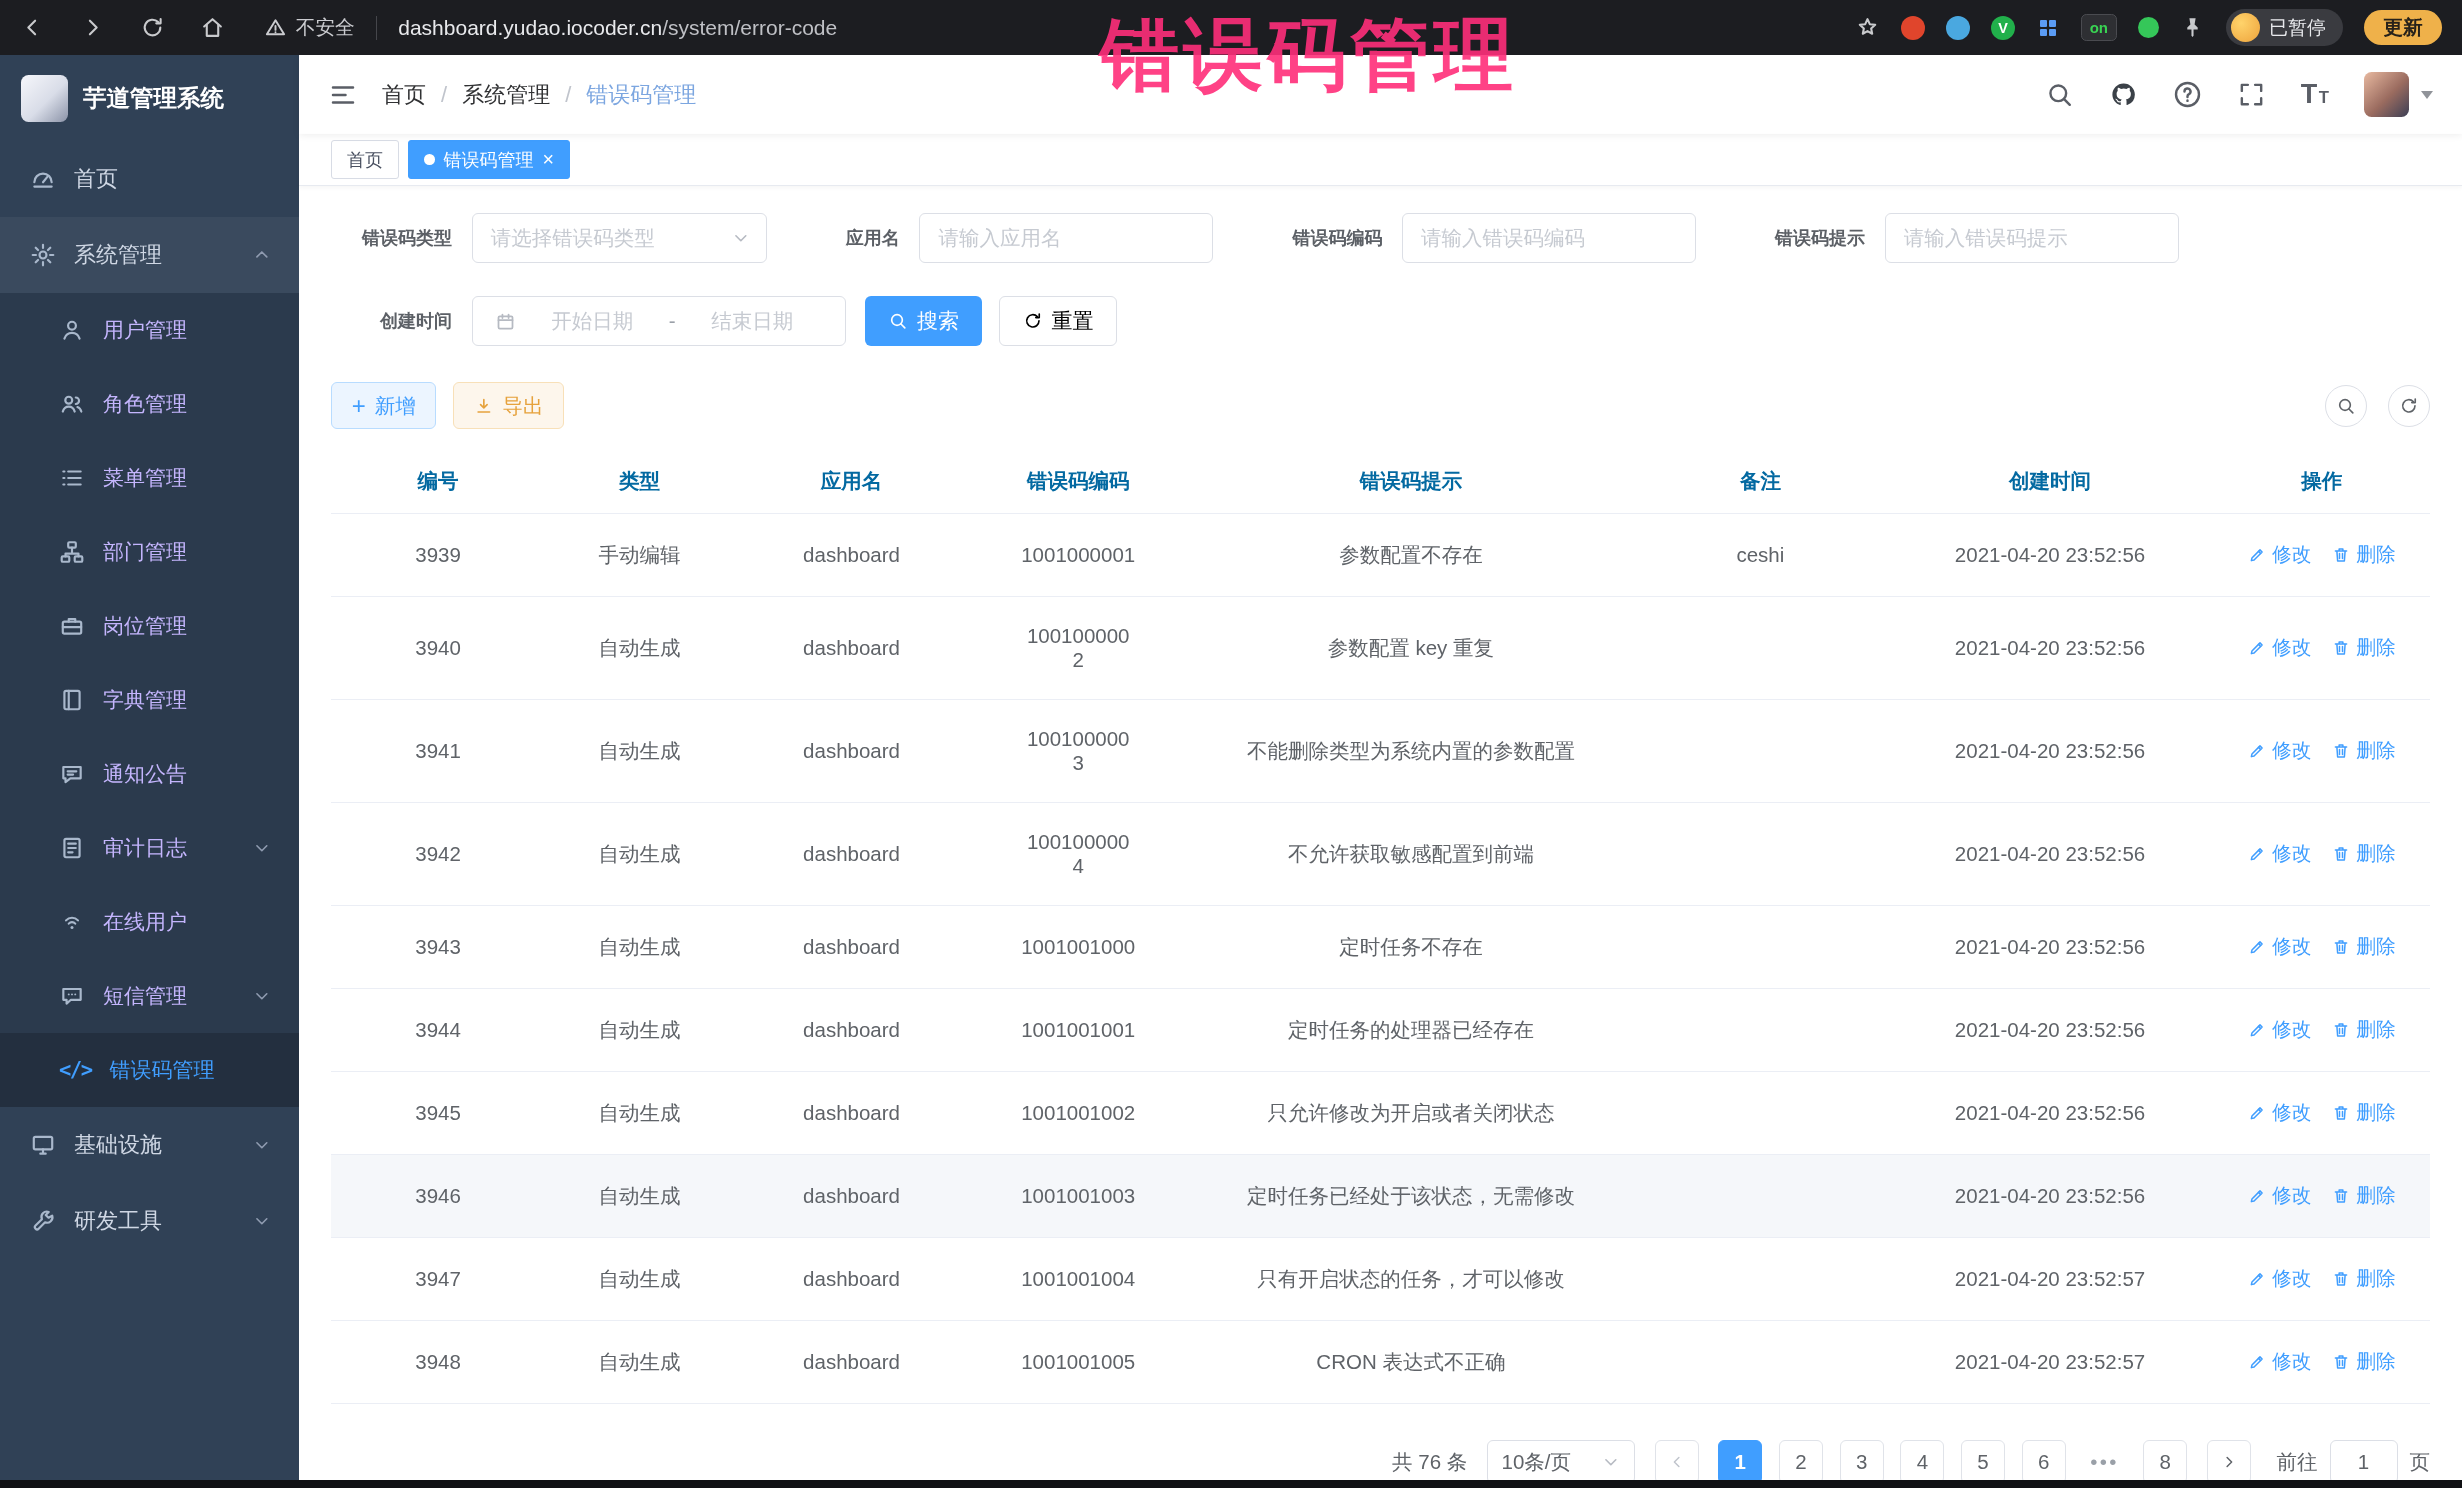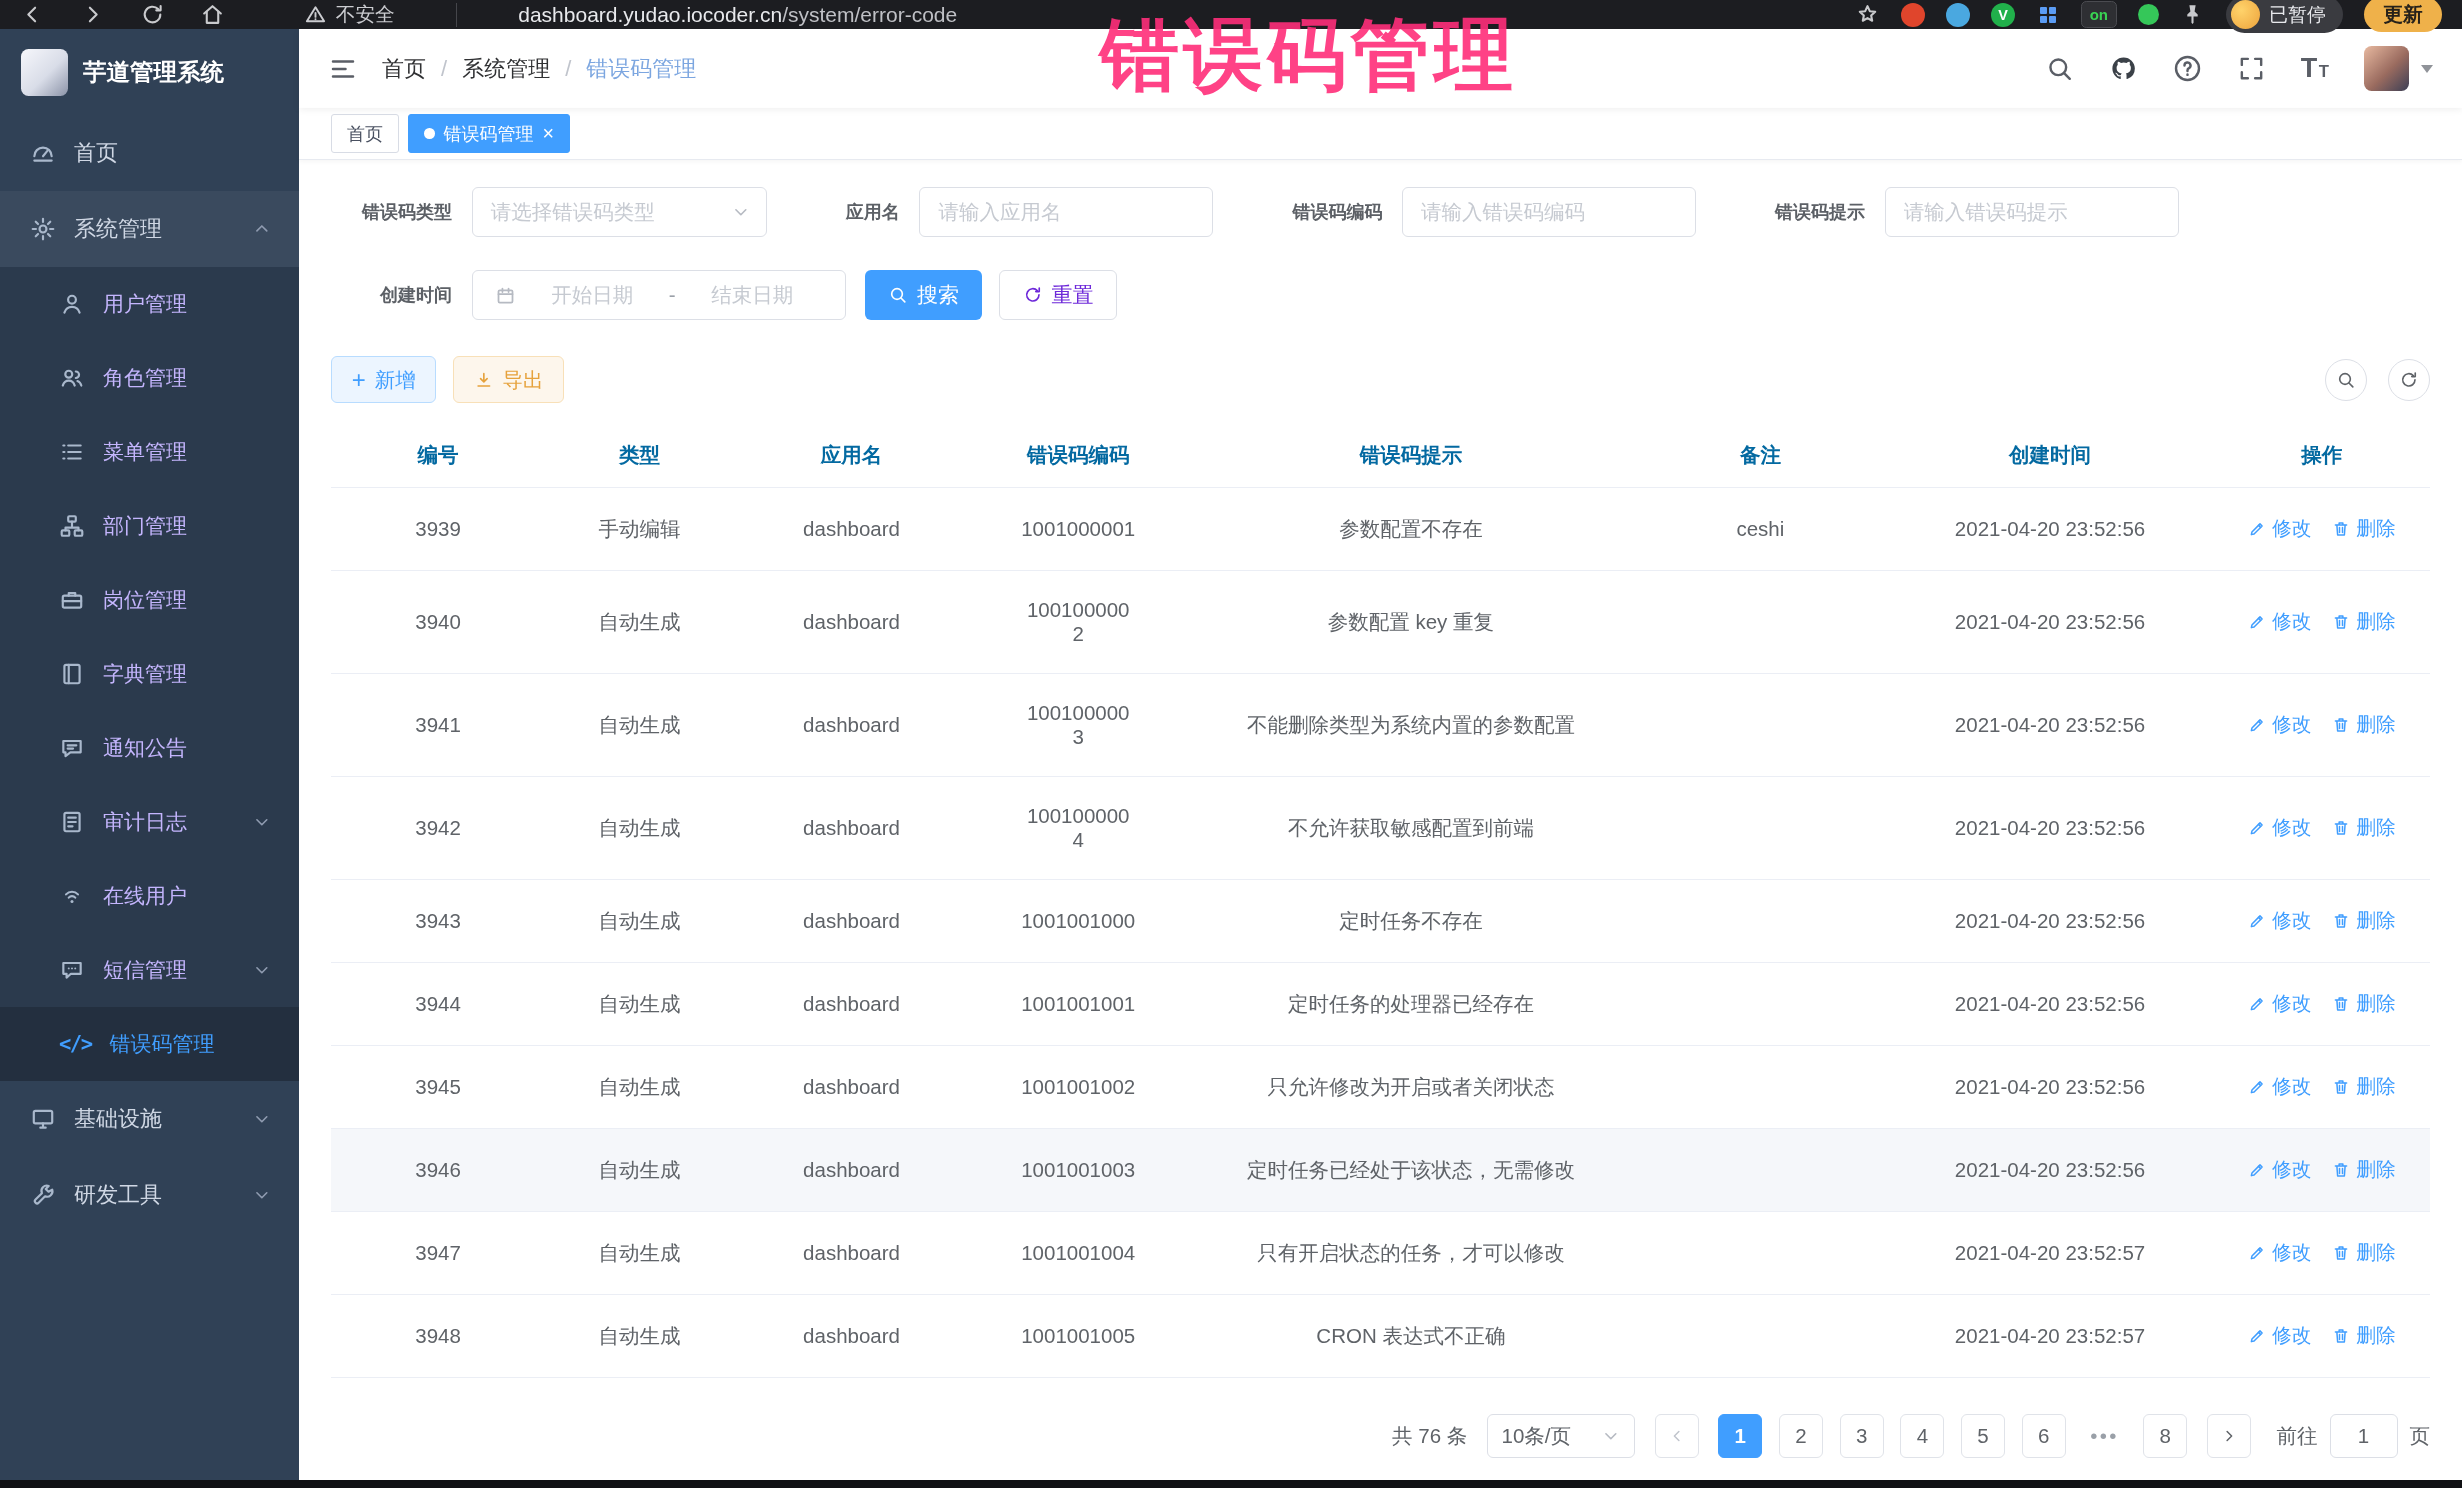--- a/index.html
+++ b/index.html
@@ -5,21 +5,21 @@
   * { box-sizing: border-box; margin: 0; padding: 0; }
   html, body { width: 2462px; height: 1488px; }
   body { font-family: "Liberation Sans", "DejaVu Sans", sans-serif; background: #fff; overflow: hidden; }
   svg { fill: none; stroke: currentColor; stroke-width: 2; stroke-linecap: round; stroke-linejoin: round; display: block; }
   button { font-family: inherit; cursor: pointer; background: none; border: none; }
   input { font-family: inherit; outline: none; }
 
   .screen { width: 2462px; height: 1488px; position: relative; display: flex; flex-direction: column; }
 
   
-  .browser-bar { height: 29px; background: #1c1d21; display: flex; align-items: center; padding: 0 19.7px; flex-shrink: 0; position: relative; z-index: 5; gap: 40px; }
+  .browser-bar { height: 55px; background: #1c1d21; display: flex; align-items: center; padding: 0 19.7px; flex-shrink: 0; position: relative; z-index: 5; }
   .bnav { display: flex; align-items: center; gap: 35px; color: #c9cacd; }
   .bicon svg { width: 25px; height: 25px; }
   .sec { display: flex; align-items: center; gap: 9px; margin-left: 39px; color: #cbccd0; font-size: 19.7px; }
   .sec .warn svg { width: 23px; height: 23px; }
   .vsep { width: 1.5px; height: 24px; background: #45464b; margin: 0 21px; }
   .url { font-size: 21px; color: #e8e9ec; white-space: nowrap; }
   .url .path { color: #bfc0c5; }
   .bright { margin-left: auto; display: flex; align-items: center; gap: 21px; color: #c9cacd; }
   .ext { width: 24px; height: 24px; border-radius: 50%; display: flex; align-items: center; justify-content: center; font-size: 14.4px; font-weight: bold; color: #fff; flex-shrink: 0; }
   .ext.red { background: #e0452c; }
@@ -92,21 +92,21 @@
   .fselect { width: 295px; display: flex; align-items: center; justify-content: space-between; padding: 0 15px 0 18px; cursor: pointer; }
   .ph { color: #c6cad1; white-space: nowrap; }
   .chev { width: 19.7px; height: 19.7px; color: #b6bac2; flex-shrink: 0; }
   .daterange { width: 374px; display: flex; align-items: center; padding: 0 22px; gap: 6px; cursor: pointer; }
   .daterange .cal { width: 21px; height: 21px; color: #b6bac2; flex-shrink: 0; }
   .daterange .ph { flex: 1; text-align: center; }
   .daterange .rsep { color: #9aa0a8; }
   .btn { height: 50px; border-radius: 6px; font-size: 21px; display: flex; align-items: center; gap: 9px; padding: 0 23px; white-space: nowrap; }
   .btn svg { width: 19.7px; height: 19.7px; }
   .btn.search { background: #409eff; color: #fff; margin-left: 19.7px; }
-  .btn.reset { background: #fff; color: #6d28d9; border: 1.5px solid #dcdfe6; margin-left: 16.7px; }
+  .btn.reset { background: #fff; color: #000000; border: 1.5px solid #dcdfe6; margin-left: 16.7px; }
 
   
   .toolbar { display: flex; align-items: center; margin: 36px 0 19.7px; }
   .btn.small { height: 47px; font-size: 20.5px; padding: 0 19.7px; }
   .btn.add { background: #ecf5ff; border: 1.5px solid #b8dcff; color: #409eff; }
   .btn.add .plus { font-size: 24px; line-height: 1; }
   .btn.export { background: #fdf6ec; border: 1.5px solid #f8e0b8; color: #e6a23c; margin-left: 16.7px; }
   .tool-right { margin-left: auto; display: flex; gap: 21px; }
   .circle-btn { width: 42px; height: 42px; border-radius: 50%; border: 1.5px solid #dcdfe6; background: #fff; color: #5f6368; display: flex; align-items: center; justify-content: center; }
   .circle-btn svg { width: 19.7px; height: 19.7px; }

